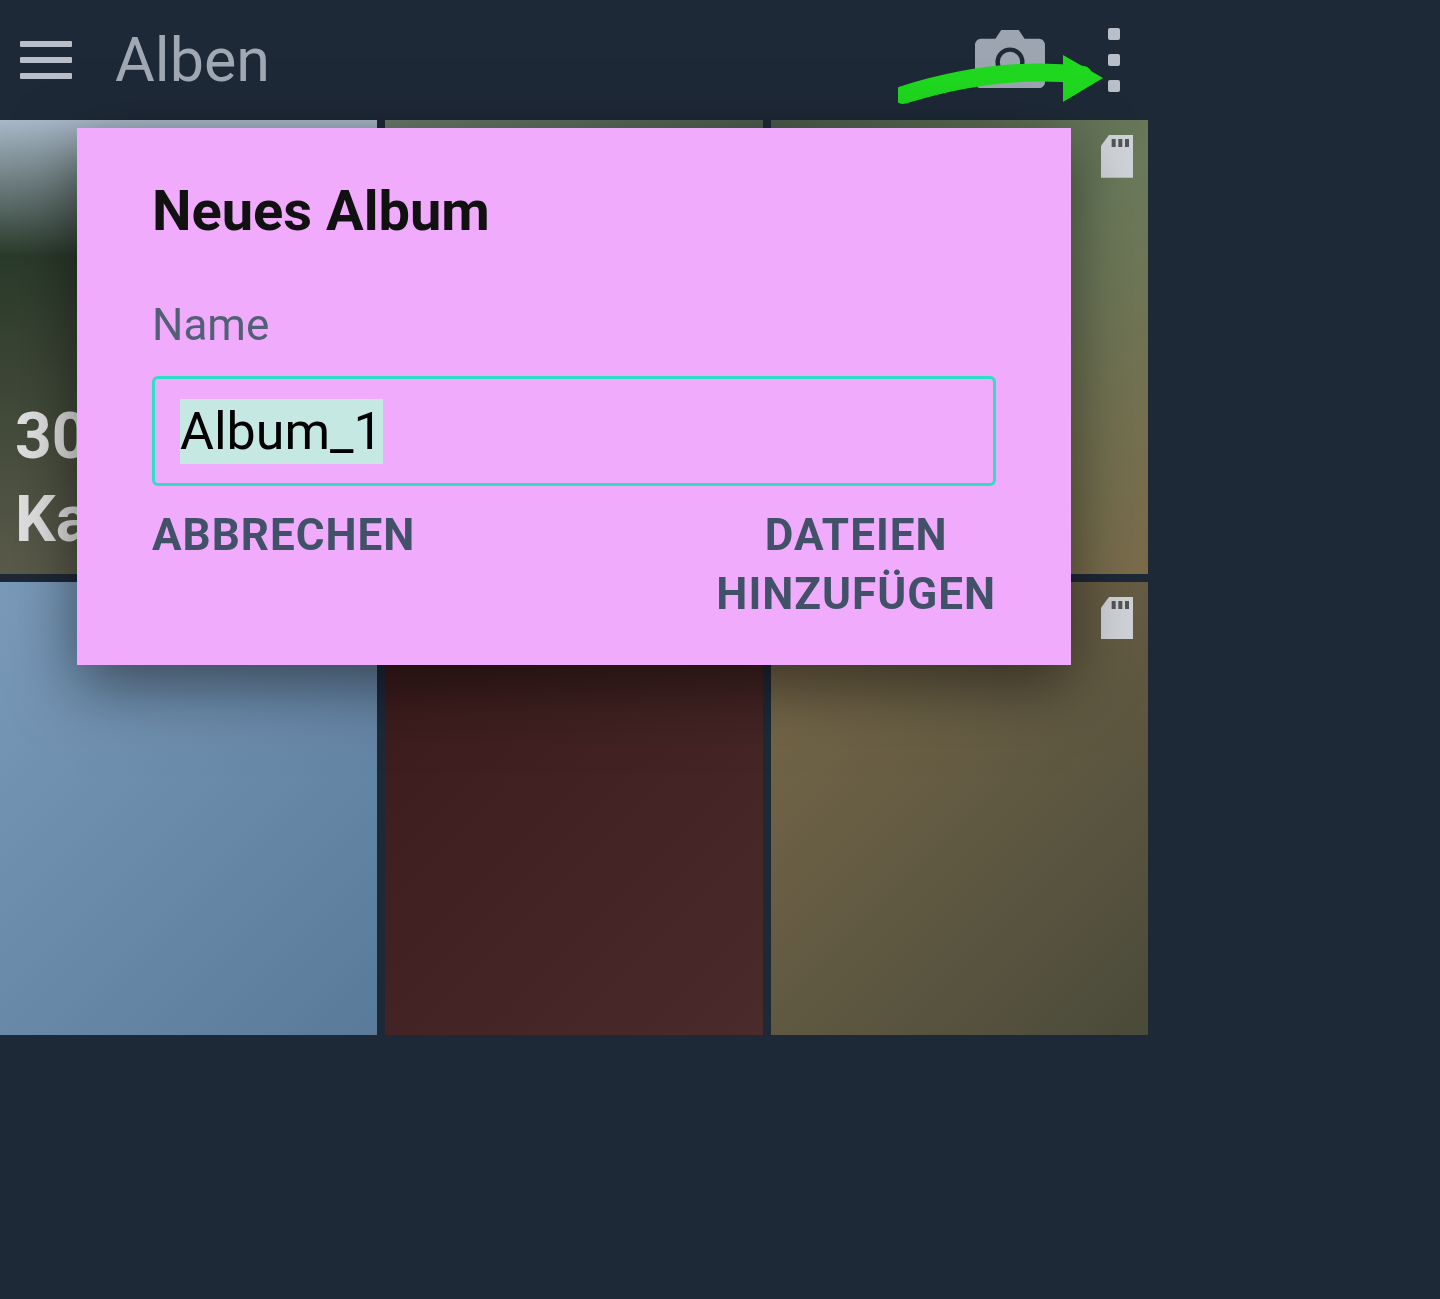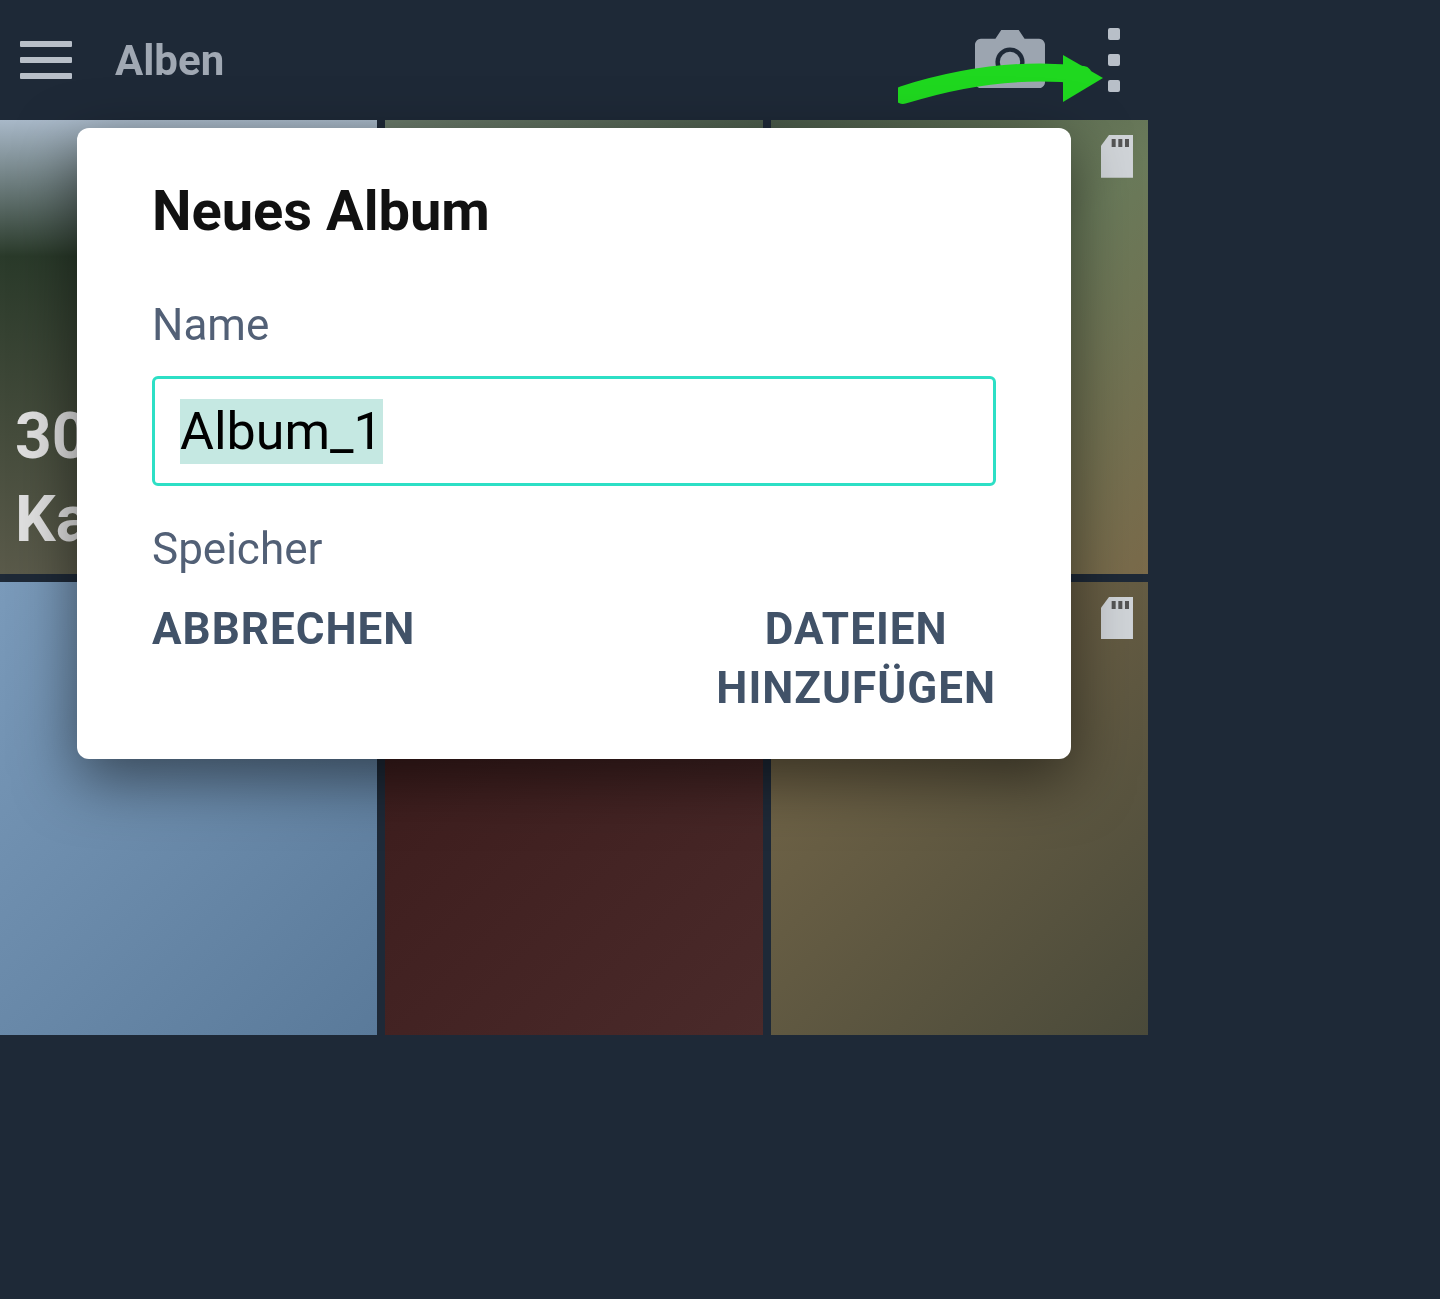--- a/index.html
+++ b/index.html
@@ -38,22 +38,22 @@
       cursor: pointer;
     }
     .hamburger span {
       display: block;
       width: 52px;
       height: 6px;
       background: #b8bfc8;
       border-radius: 1px;
     }
     .app-title {
-      font-size: 42px;
-      font-weight: 700;
+      font-size: 61px;
+      font-weight: 400;
       color: #a0a8b3;
       flex: 1;
     }
     .camera-icon {
       width: 70px;
       height: 60px;
       margin-right: 55px;
       cursor: pointer;
     }
     .overflow-menu {
@@ -132,22 +132,22 @@
       z-index: 5;
       pointer-events: none;
     }
     
     
     .modal {
       position: absolute;
       top: 128px;
       left: 77px;
       right: 77px;
-      background: #ffffff;
-      border-radius: 12px;
+      background: #f0abfc;
+      border-radius: 0;
       box-shadow: 0 20px 60px rgba(0,0,0,0.5);
       padding: 50px 75px 40px 75px;
       z-index: 10;
     }
     .modal-title {
       font-size: 56px;
       font-weight: 700;
       color: #111;
       margin-bottom: 55px;
     }
@@ -160,21 +160,21 @@
     .input-display {
       width: 100%;
       height: 110px;
       border: 3px solid #2ddfc5;
       border-radius: 6px;
       padding: 0 25px;
       font-size: 52px;
       color: #000;
       display: flex;
       align-items: center;
-      margin-bottom: 37px;
+      margin-bottom: 20px;
     }
     .input-display span {
       background: #c5e8e2;
       padding: 2px 0;
     }
     .select-field {
       width: 100%;
       height: 110px;
       border: 2px solid #b0b5bc;
       border-radius: 6px;
@@ -286,21 +286,20 @@
 </div>
 
 <div class="modal">
   <div class="modal-title">Neues Album</div>
 
   <div class="field-label">Name</div>
   <div class="input-display">
     <span>Album_1</span>
   </div>
 
-  <div class="field-label">Speicher</div>
 
   <div class="modal-actions">
     <button class="modal-btn">ABBRECHEN</button>
     <button class="modal-btn primary">
       <span>DATEIEN</span><br><span>HINZUFÜGEN</span>
     </button>
   </div>
 </div>
 
 </body></html>

